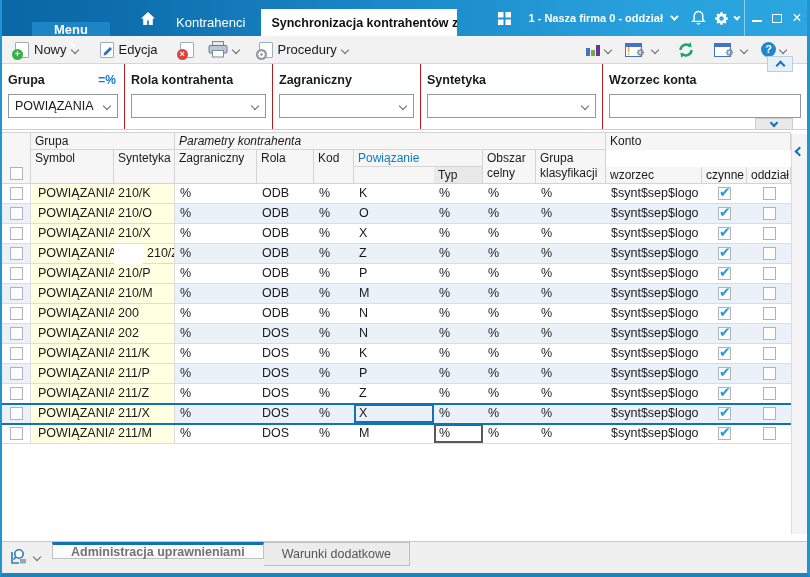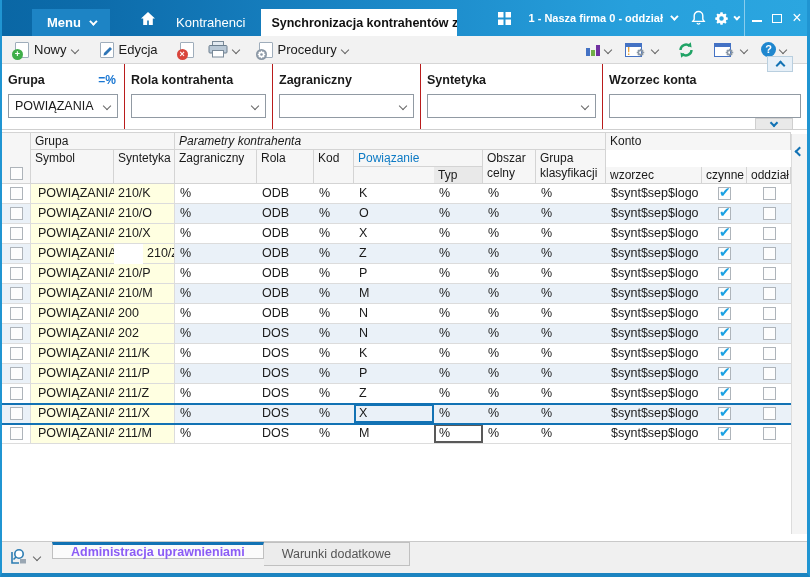--- a/index.html
+++ b/index.html
@@ -6,21 +6,21 @@
   html,body { width:810px; height:577px; }
   body { font-family:"Liberation Sans","DejaVu Sans",sans-serif; font-size:12.5px; color:#1a1a1a; }
 
   .window { position:relative; width:810px; height:577px; background:#fff;
             border-left:2px solid #2095d2; border-right:3px solid #2095d2; border-bottom:4px solid #1c84c0; overflow:hidden; }
 
   
   .titlebar { position:relative; height:36px;
     background:linear-gradient(90deg,#0a67a5 0%,#0d6cab 12%,#1a86c6 45%,#27a0dc 78%,#2ba6e0 100%);
     display:flex; align-items:flex-end; color:#fff; }
-  .menu-btn { margin-left:30px; height:27px; width:78px; background:#1d84c5; display:flex; align-items:center; justify-content:center; gap:8px; font-weight:bold; font-size:13px; cursor:pointer; }
+  .menu-btn { margin-left:30px; height:14px; width:78px; background:#1d84c5; display:flex; align-items:center; gap:8px; font-weight:bold; font-size:13px; cursor:pointer;flex-direction:column; }
   .home-wrap { margin-left:26px; height:27px; display:flex; align-items:center; }
   .nav-kontrahenci { margin-left:16px; height:27px; display:flex; align-items:center; font-size:13px; }
   .active-tab { margin-left:16px; height:27px; width:196px; background:#fff; color:#111; font-weight:bold; display:flex; align-items:center; padding:0 10px; white-space:nowrap; overflow:hidden; }
   .tb-right { position:absolute; right:0; top:0; height:36px; display:flex; align-items:center; }
   .company { display:flex; align-items:center; gap:7px; font-weight:bold; font-size:11px; margin:0 10px 0 12px; cursor:pointer; }
   .tb-ico { display:flex; align-items:center; justify-content:center; width:24px; height:36px; cursor:pointer; }
   .tb-sep { width:1px; height:36px; background:rgba(255,255,255,.45); margin:0 2px; }
   .winbtn { width:20px; height:36px; display:flex; align-items:center; justify-content:center; color:#fff; font-size:14px; cursor:pointer; }
   .maxbox { width:10px; height:9px; border:1.5px solid #fff; }
   .minbar { width:10px; height:2px; background:#fff; margin-top:6px; }
@@ -87,21 +87,21 @@
 
   .ckbox { position:relative; width:13px; height:13px; border:1px solid #aeb4ba; background:#fdfdfd; }
   .ckbox.checked::after { content:"\2714"; position:absolute; left:0px; top:-5px; color:#18a0e2; font-size:14px; font-weight:bold; }
 
   .right-strip { position:absolute; left:789px; top:2px; width:16px; height:400px; background:#f4f4f4; border-left:1px solid #dcdcdc; }
   .strip-btn { margin:10px auto 0 auto; width:10px; height:14px; display:flex; align-items:center; justify-content:center; cursor:pointer; }
 
   
   .bottombar { position:absolute; left:0; right:0; bottom:0; height:32px; background:#f0f0f0; border-top:1px solid #c9c9c9; display:flex; align-items:flex-start; }
   .bb-ico { display:flex; align-items:center; gap:5px; padding:6px 8px 0 8px; cursor:pointer; }
-  .btab { height:17px; display:flex; align-items:center; justify-content:center; padding:0 18px; font-size:12.5px; border:1px solid #c0c0c0; border-top:3px solid #1272b4; background:#fbfbfb; color:#8b5cf6; font-weight:bold; cursor:pointer; }
+  .btab { height:17px; display:flex; align-items:center; justify-content:center; padding:0 18px; font-size:12.5px; border:1px solid #c0c0c0; border-top:3px solid #1272b4; background:#fbfbfb; color:#737373; font-weight:bold; cursor:pointer; }
   .btab.inactive { border-top:1px solid #c0c0c0; background:#ececec; color:#555; font-weight:normal; height:24px; margin-top:0; border-left:none; }
 </style>
 </head>
 <body>
 
 <div class="window">
 
   <div class="titlebar">
     <div class="menu-btn">
       <span>Menu</span>

